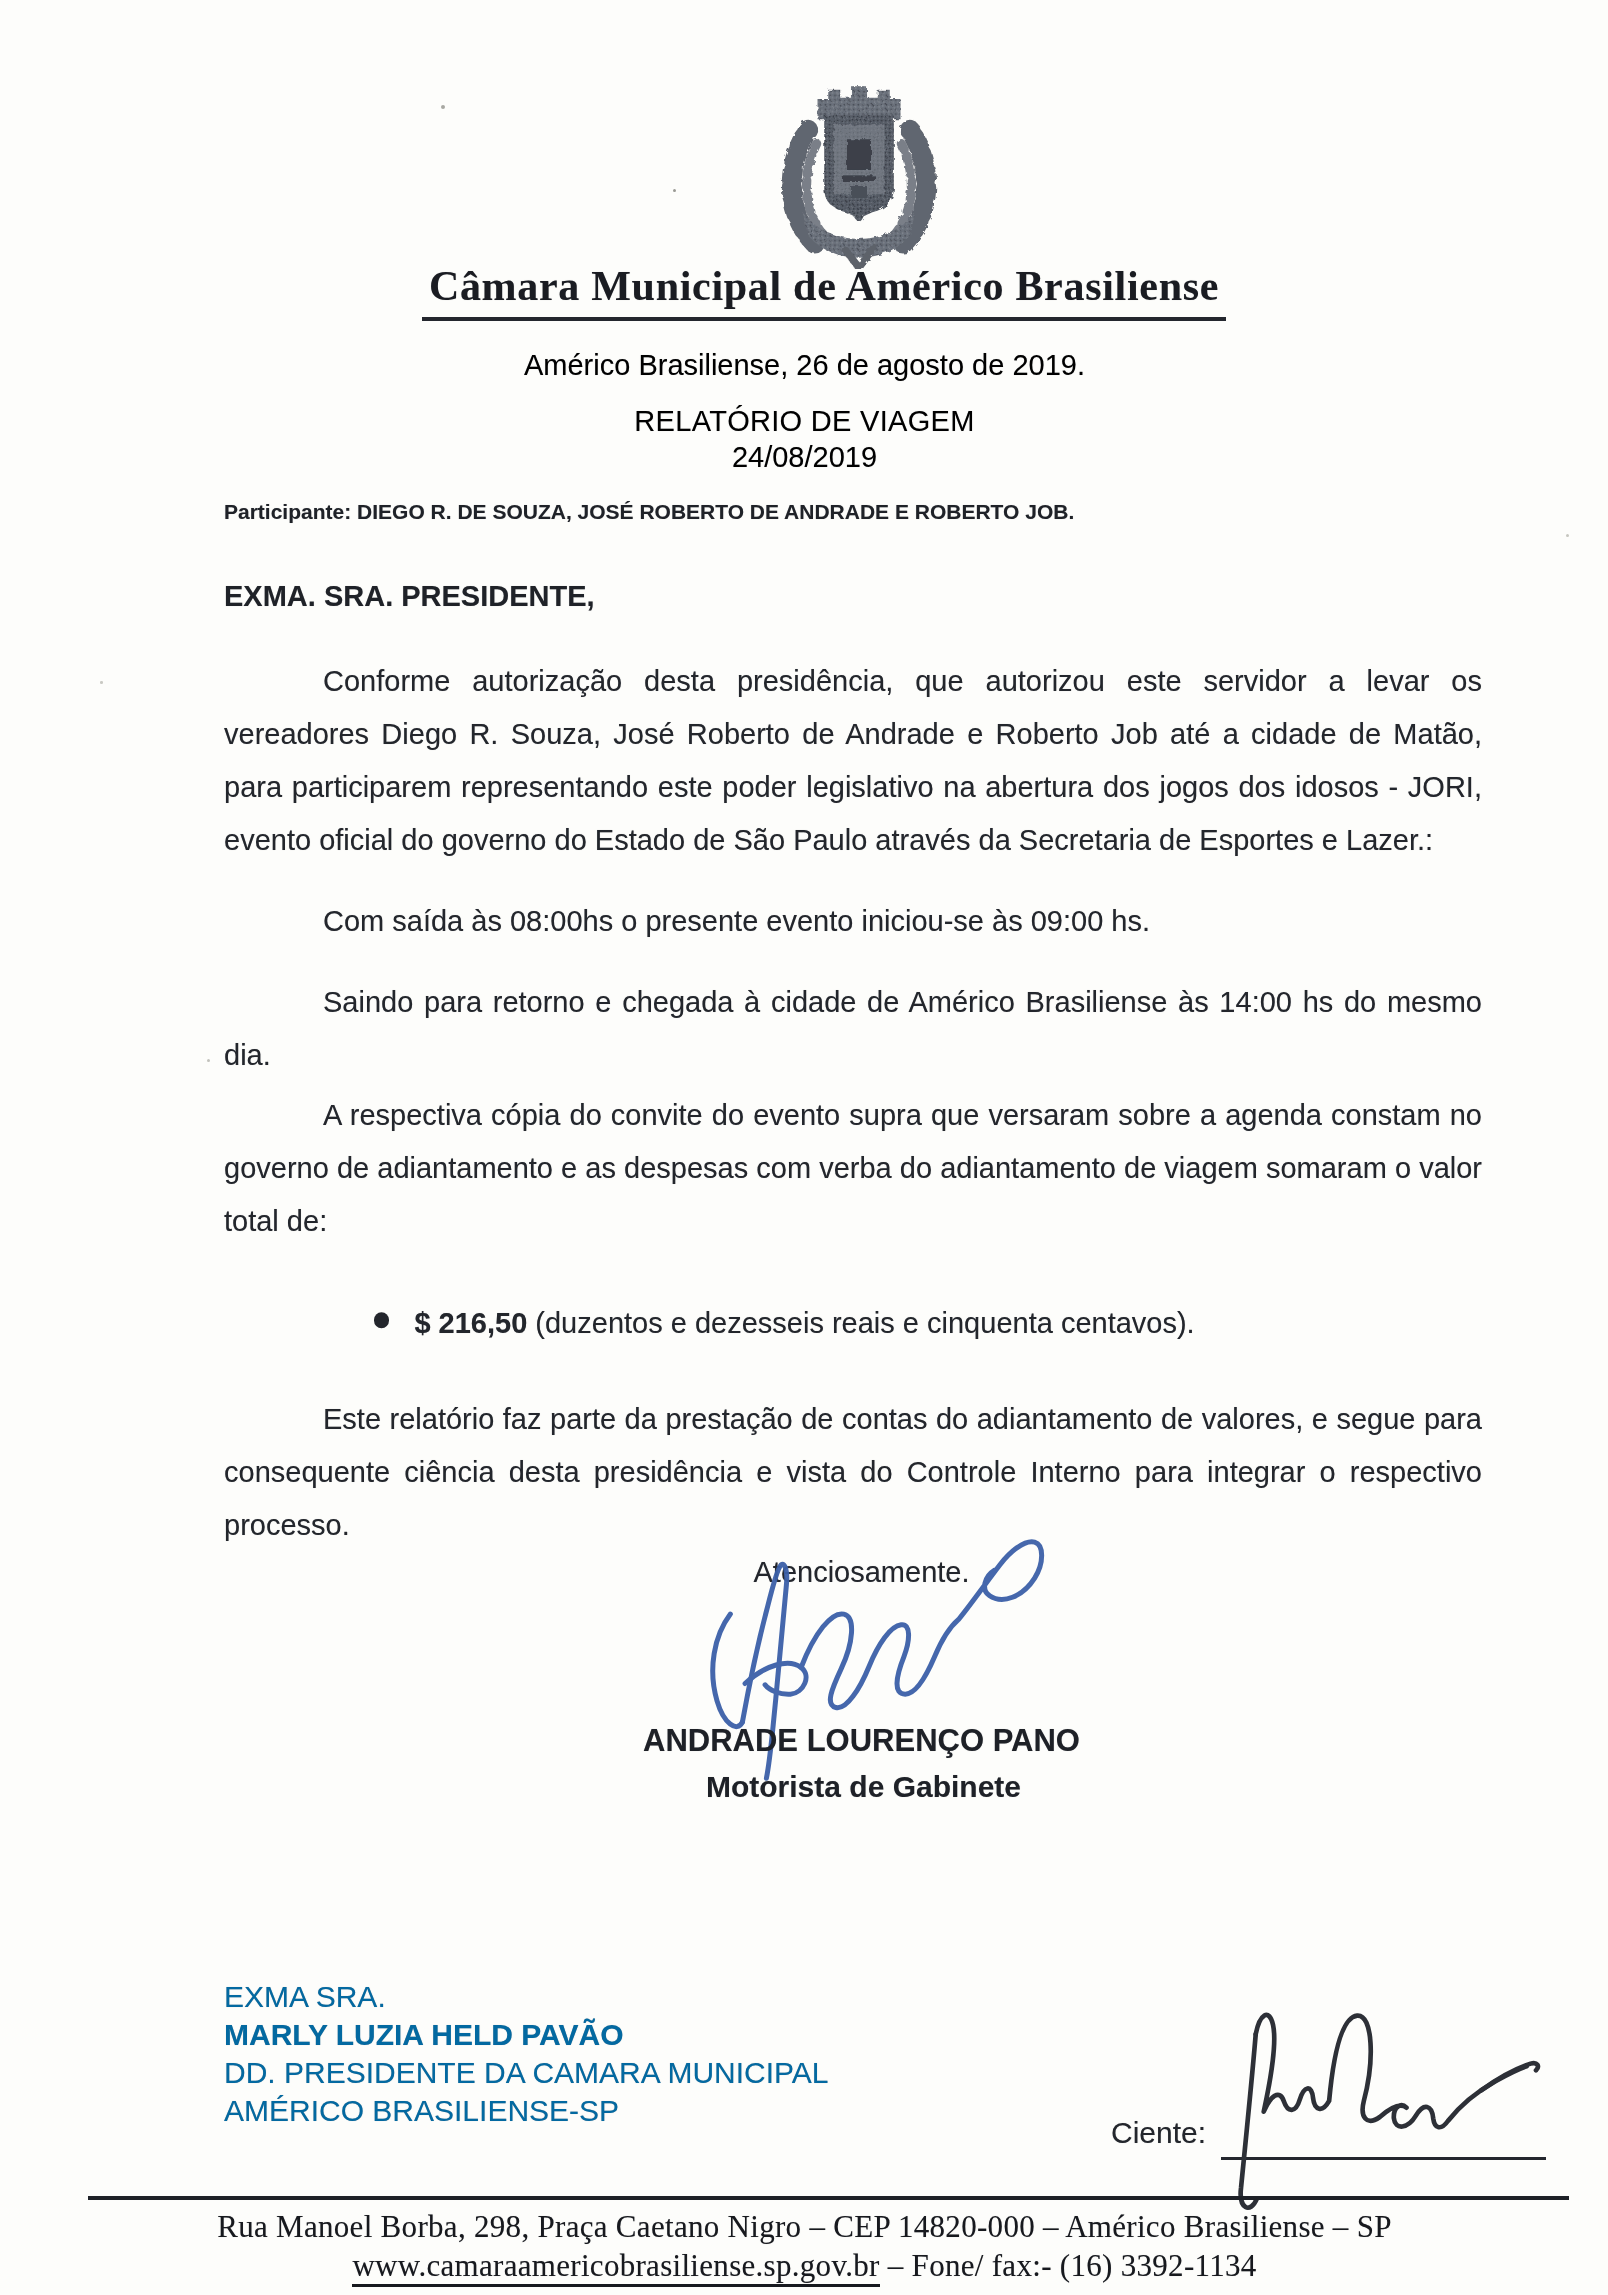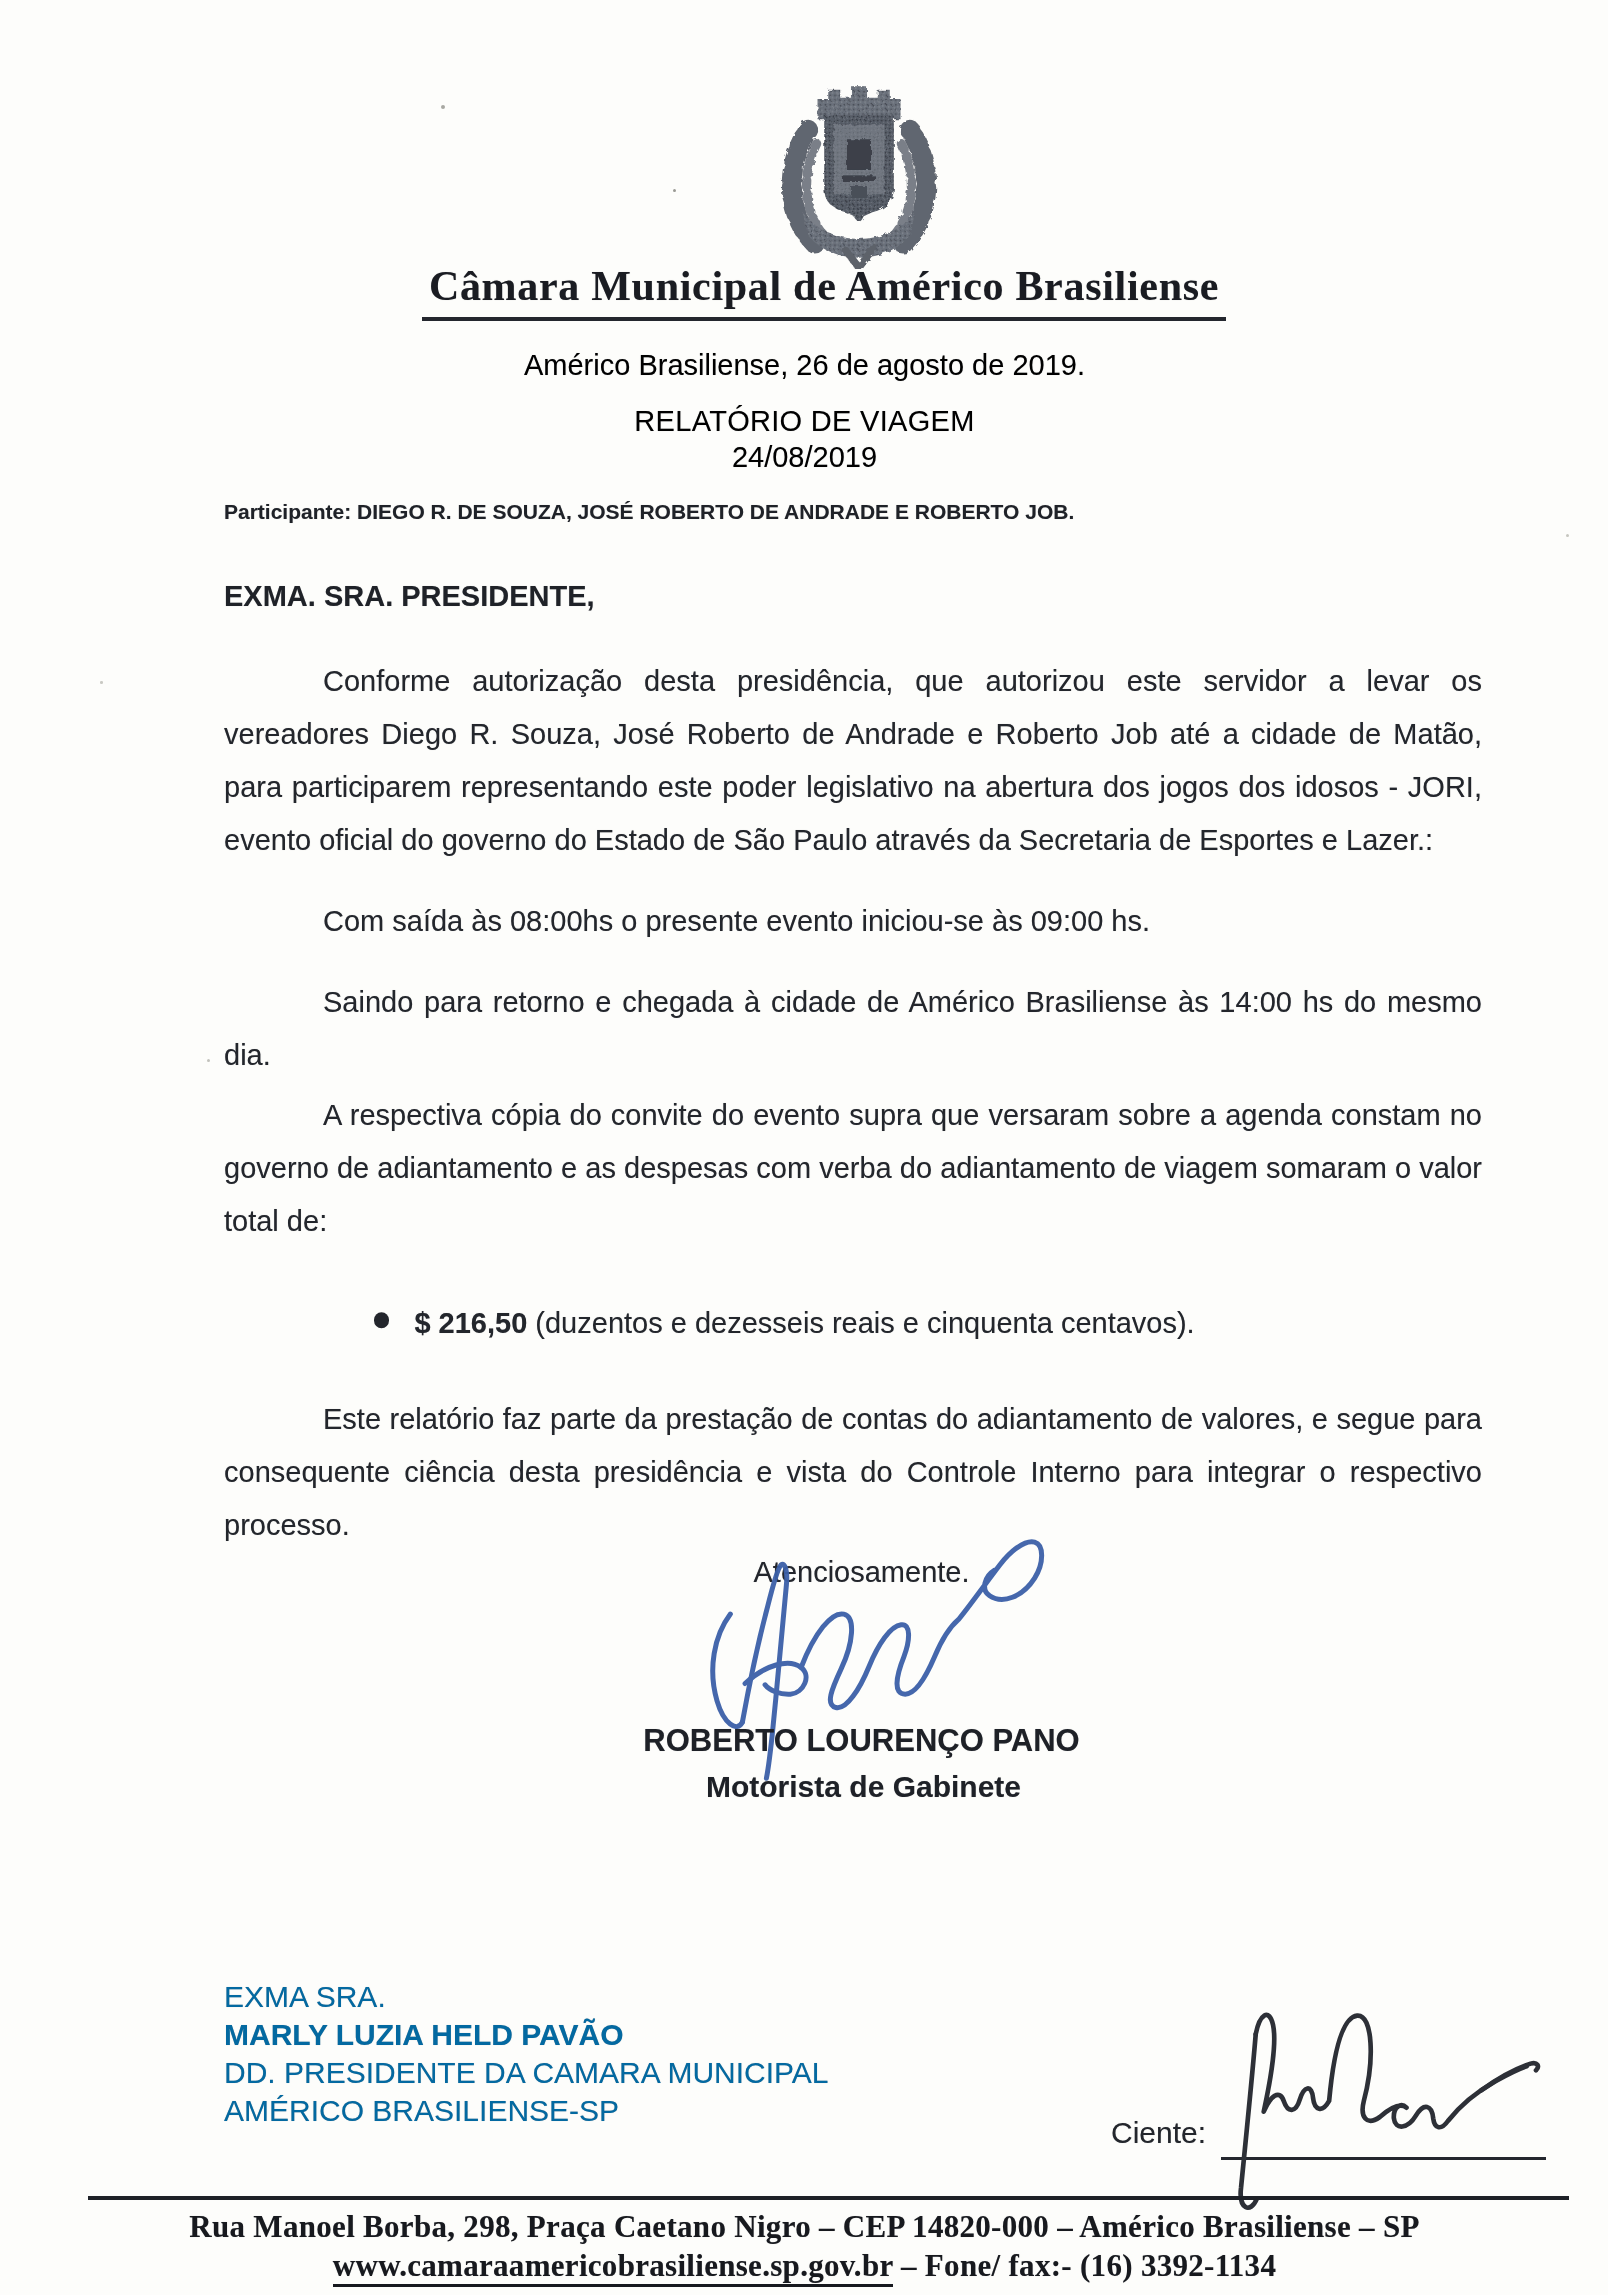--- a/index.html
+++ b/index.html
@@ -42,21 +42,21 @@
   
   .recipient{position:absolute;left:224px;top:1978px;font-size:30px;line-height:38px;color:#0369a1;}
   .recipient .strong{font-weight:700;}
   
   .ciente-label{position:absolute;left:1111px;top:2116px;font-size:30px;}
   .ciente-underline{position:absolute;left:1221px;top:2157px;width:325px;height:3.3px;background:#24272e;}
   .sig-dark{position:absolute;left:1209px;top:1994px;width:347px;height:234px;}
   
   .rule{position:absolute;left:88px;right:40px;top:2196px;height:4px;background:#1e2127;}
   .footer{position:absolute;left:0;right:0;top:2207px;text-align:center;
-    font-family:"Liberation Serif",serif;font-weight:700;color:#17191e;}
+    font-family:"Liberation Serif",serif;font-weight:400;color:#17191e;}
   .footer-line{font-size:31px;line-height:39px;letter-spacing:0.3px;}
   .site{border-bottom:3.3px solid #17191e;padding-bottom:1.3px;}
   
   .speck{position:absolute;border-radius:50%;}
   .s1{left:441px;top:105px;width:4px;height:4px;background:#a8a8a2;}
   .s2{left:673px;top:189px;width:3.3px;height:3.3px;background:#9a9a94;}
   .s3{left:207px;top:1059px;width:3.3px;height:3.3px;background:#c2c2bc;}
   .s4{left:1566px;top:534px;width:3.3px;height:3.3px;background:#c6c6c0;}
   .s5{left:100px;top:681px;width:2.7px;height:2.7px;background:#cacac4;}
 </style>
@@ -131,21 +131,21 @@
   <div class="sig-block">
     <div class="sig-closing">Atenciosamente.</div>
     <svg class="sig-blue" viewBox="0 0 520 400" aria-hidden="true">
       <g fill="none" stroke="#3c60a8" stroke-width="7.5" stroke-linecap="round" stroke-linejoin="round" opacity="0.95">
         <path d="M44,132 C20,164 10,214 24,262 C34,296 54,310 62,294"></path>
         <path d="M62,294 C70,250 84,180 100,120 C108,88 116,62 120,58 C126,54 130,68 128,88 C124,130 116,220 108,300 C104,340 100,368 98,378"></path>
         <path d="M66,236 C96,208 132,198 150,212 C166,224 154,250 134,252 C118,253 102,246 96,238"></path>
         <path d="M150,212 C170,160 196,128 214,132 C232,136 228,176 210,214 C196,244 186,268 202,272 C218,276 238,244 252,210 C266,176 284,150 300,148 C314,146 314,170 304,196 C292,226 288,252 306,252 C322,252 338,224 350,196 C360,172 372,152 386,140 C404,118 428,84 448,58 C462,40 484,20 500,24 C514,28 514,56 500,78 C482,106 452,118 432,104 C420,96 424,76 440,66"></path>
       </g>
     </svg>
-    <div class="sig-name">ROBERTO LOURENÇO PANO</div>
+    <div class="sig-name">ANDRADE LOURENÇO PANO</div>
     <div class="sig-role">Motorista de Gabinete</div>
   </div>
 
   <div class="recipient">
     <div>EXMA SRA.</div>
     <div class="strong">MARLY LUZIA HELD PAVÃO</div>
     <div>DD. PRESIDENTE DA CAMARA MUNICIPAL</div>
     <div>AMÉRICO BRASILIENSE-SP</div>
   </div>
 

